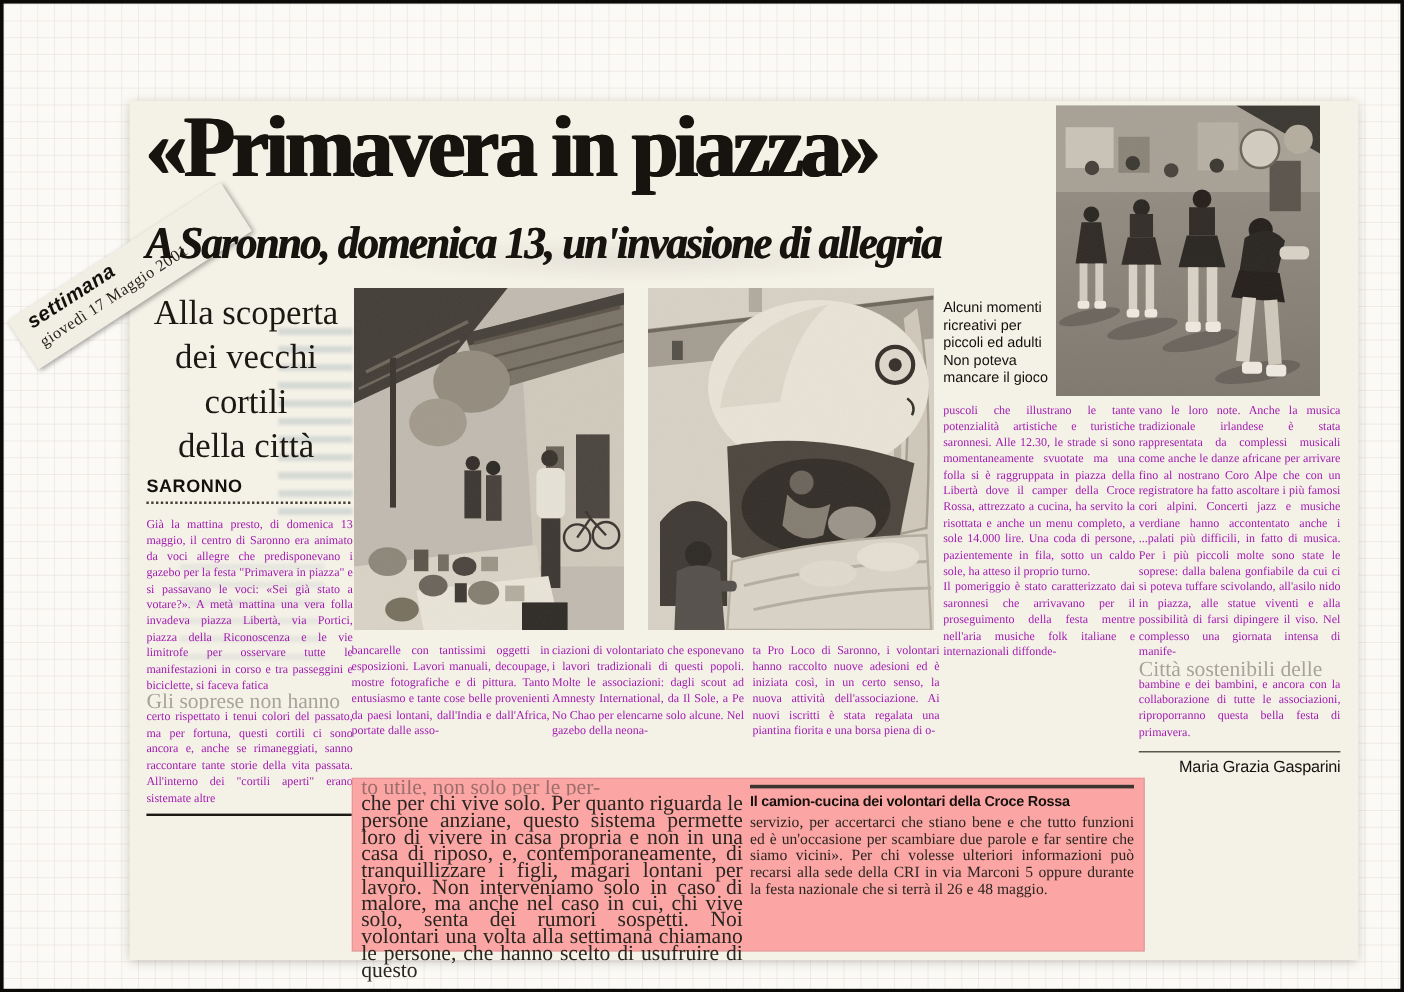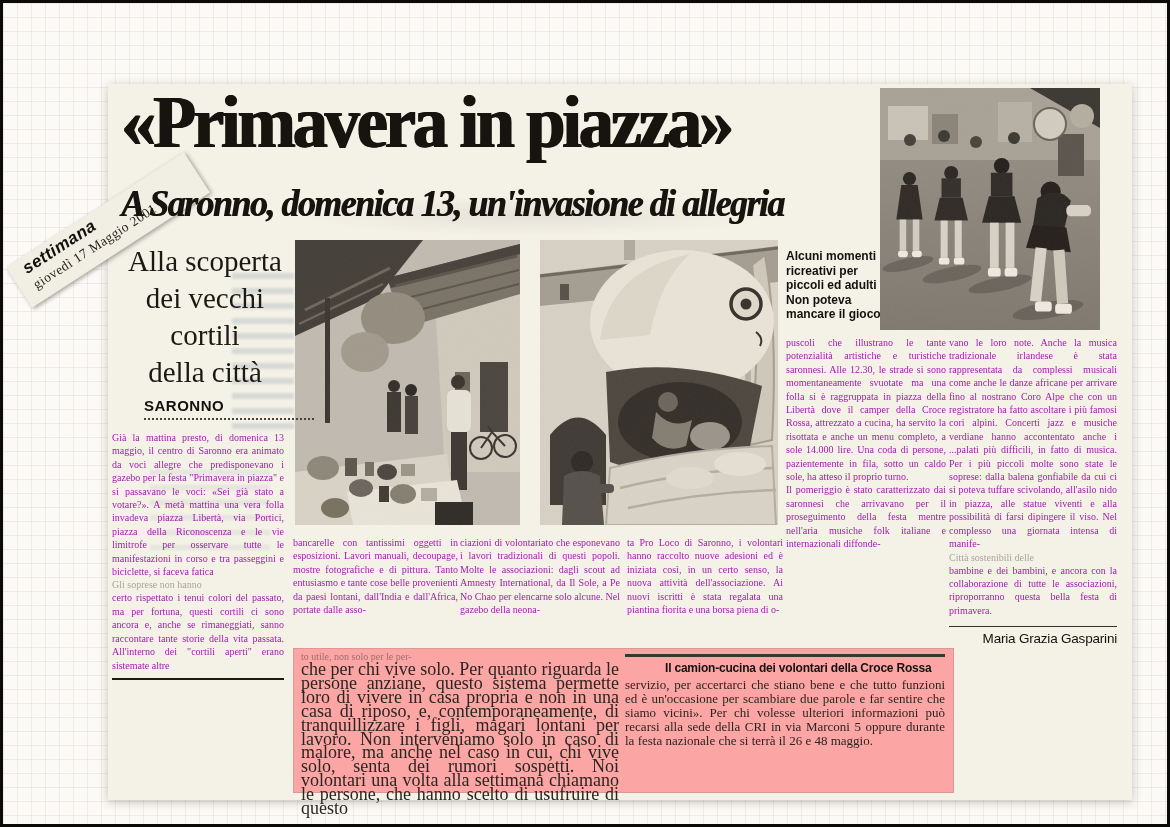--- a/index.html
+++ b/index.html
@@ -45,64 +45,64 @@
     text-shadow:.8px 0 0 currentColor;
   }
   .standfirst{
     position:absolute;left:112px;top:243px;width:186px;z-index:4;
     font-size:29px;line-height:37px;color:#1c1813;
     text-align:center;white-space:pre-line;
   }
   .kicker{
     position:absolute;left:122px;top:397px;width:170px;z-index:4;
     font-family:"Liberation Sans",sans-serif;font-weight:bold;font-size:15px;color:#14110d;
-    letter-spacing:.5px;border-bottom:2px dotted #46413a;padding-bottom:4px;margin-left:22px;
+    letter-spacing:.5px;border-bottom:2px dotted #46413a;padding-bottom:4px;
   }
   .body-text{
     font-size:10px;line-height:13.4px;color:#a21caf;
     text-align:justify;white-space:pre-line;
   }
   .seam-line{
     height:13px;overflow:hidden;opacity:.45;color:#4a453d;
-    font-size:10px;line-height:13px;white-space:nowrap;text-align:left;
+    font-size:18px;line-height:13px;white-space:nowrap;text-align:left;
   }
   .col{position:absolute;z-index:4;}
-  #col1{left:112px;top:431px;width:172px;}
+  #col1{left:122px;top:431px;width:172px;}
   #col2{left:293px;top:536px;width:165px;}
   #col3{left:460px;top:536px;width:160px;}
   #col4{left:627px;top:536px;width:156px;}
   #col5{left:786px;top:336px;width:160px;}
   #col6{left:949px;top:336px;width:168px;}
   .col-rule{border:none;border-top:2px solid #1c1812;margin:6px 0 0 0;width:100%;}
   .byline-rule{border:none;border-top:1.5px solid #35302a;margin:9px 0 4px 0;width:100%;}
   .byline{
     font-family:"Liberation Sans",sans-serif;font-weight:normal;font-size:13.5px;color:#14110d;
     text-align:right;letter-spacing:-.2px;
   }
   .photo{position:absolute;z-index:3;background:#beb8ac;}
   #photo-courtyard{left:295px;top:240px;width:225px;height:285px;}
   #photo-whale{left:540px;top:240px;width:238px;height:285px;}
   #photo-skaters{left:880px;top:88px;width:220px;height:242px;}
   .caption-moments{
     position:absolute;left:786px;top:249px;width:100px;z-index:4;
-    font-family:"Liberation Sans",sans-serif;font-weight:bold;font-size:12px;line-height:14.5px;
+    font-family:"Liberation Sans",sans-serif;font-weight:normal;font-size:12px;line-height:14.5px;
     color:#14110d;white-space:pre-line;
   }
   .fragment{
     position:absolute;left:293px;top:648px;width:661px;height:145px;z-index:5;
     background:#fca5a5;box-shadow:0 0 0 1px rgba(120,115,105,.25) inset;
   }
   .frag-left{position:absolute;left:8px;top:2px;width:318px;}
   .frag-left .seam-line{opacity:.5;color:#3c3831;}
   .frag-left .body-text{font-size:18px;line-height:13.9px;color:#2a2620;}
   .frag-right{position:absolute;left:332px;top:6px;width:320px;}
   .frag-rule{border:none;border-top:3px solid #3b362f;margin:0 0 4px 0;width:100%;}
   .caption-camion{
     font-family:"Liberation Sans",sans-serif;font-weight:bold;font-size:12px;color:#16130f;
-    margin-bottom:3px;letter-spacing:-.2px;margin-left:40px;
+    margin-bottom:3px;letter-spacing:-.2px;
   }
   .frag-right .body-text{font-size:13px;line-height:13.9px;color:#2a2620;}
   
   .bleed{position:absolute;z-index:2;filter:blur(1.2px);pointer-events:none;}
   #bleed1{left:232px;top:268px;width:62px;height:170px;
     background:repeating-linear-gradient(0deg, transparent 0 9px, rgba(110,135,150,.22) 9px 15px);}
   #bleed2{left:150px;top:470px;width:120px;height:90px;
     background:repeating-linear-gradient(0deg, transparent 0 10px, rgba(110,135,150,.10) 10px 15px);}
   #bleed3{left:300px;top:196px;width:470px;height:40px;
     background:radial-gradient(ellipse at center, rgba(60,55,45,.08), transparent 70%);}

